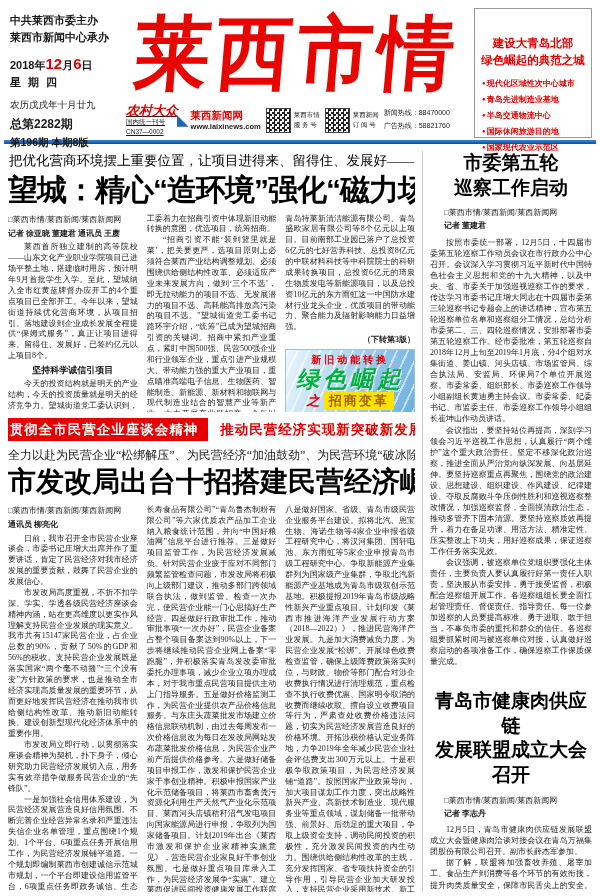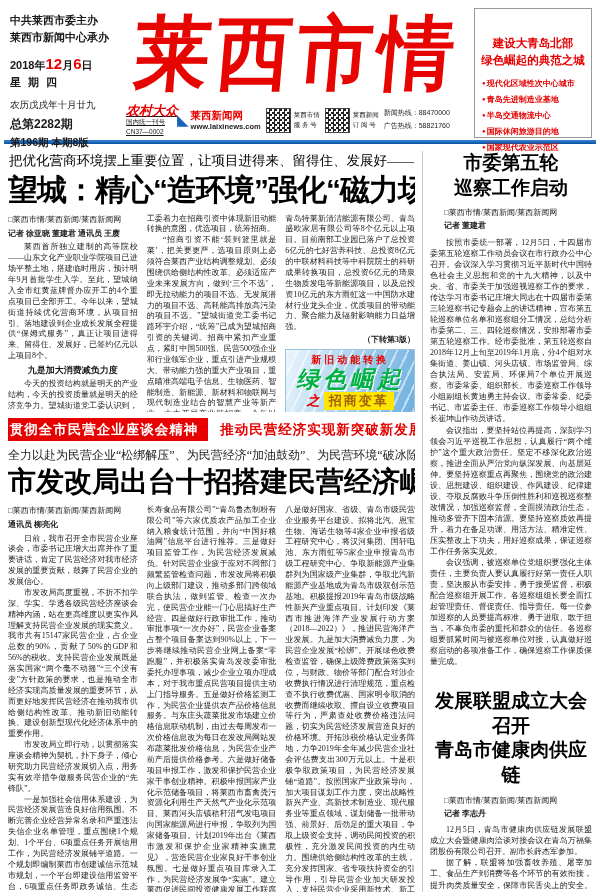--- a/index.html
+++ b/index.html
@@ -169,21 +169,21 @@
     <div class="left-zone">
 
       <div>
         <div class="kicker">把优化营商环境摆上重要位置，让项目进得来、留得住、发展好——</div>
         <div class="headline-1">望城：精心“造环境”强化“磁力场”</div>
         <div class="cols cols-top">
           <div class="col">
             <div class="byline">□莱西市情/莱西新闻/莱西新闻网</div>
             <div class="byline byline-people">记者 徐亚晓 董建君 通讯员 王赓</div>
             <p class="para">莱西首所独立建制的高等院校——山东文化产业职业学院项目已进场平整土地，搭建临时用房，预计明年9月首批学生入学。至此，望城纳入全市红黄蓝牌督办应开工的4个重点项目已全部开工。今年以来，望城街道持续优化营商环境，从项目招引、落地建设到企业成长发展全程提供“保姆式服务”，真正让项目进得来、留得住、发展好，已签约亿元以上项目8个。</p>
-            <div class="subhead">九是加大消费减负力度</div>
+            <div class="subhead">坚持科学诚信引项目</div>
             <p class="para">今天的投资结构就是明天的产业结构，今天的投资质量就是明天的经济竞争力。望城街道党工委认识到，引什么项目进来是影响望城未来发展的关键。为实现经济结构转型升级，望城街道党</p>
           </div>
           <div class="col">
             <p class="para cont">工委着力在招商引资中体现新旧动能转换的意图，优选项目，统筹招商。</p>
             <p class="para">“招商引资不能‘装到篮里就是菜’，把关要更严，选项目原则上必须符合莱西产业结构调整规划、必须围绕供给侧结构性改革、必须适应产业未来发展方向，做到‘三个不选’，即无拉动能力的项目不选、无发展潜力的项目不选、高耗能高排放高污染的项目不选。”望城街道党工委书记路环宇介绍，“统筹”已成为望城招商引资的关键词。招商中紧扣产业重点，紧盯中国500强、民营500强企业和行业领军企业，重点引进产业规模大、带动能力强的重大产业项目，重点瞄准高端电子信息、生物医药、智能制造、新能源、新材料和物联网与现代制造业结合的智慧产业等新产业，大力开展产业链招商。今年以来，新签约</p>
           </div>
           <div class="col">
             <p class="para cont">青岛特莱新清洁能源有限公司、青岛盛欧家居有限公司等8个亿元以上项目。目前南部工业园已落户了总投资6亿元的七好营养科技、总投资8亿元的中联材料科技等中科院院士的科研成果转换项目，总投资6亿元的琦泉生物质发电等新能源项目，以及总投资10亿元的东方雨虹这一中国防水建材行业龙头企业，优质项目的带动能力、聚合能力及辐射影响能力日益增强。</p>
             <div class="turn-note">（下转第3版）</div>
             <div class="promo">
@@ -235,22 +235,22 @@
           <div class="byline-people">记者 董建君</div>
         </div>
         <div class="r-paras">
             <p class="r-para">按照市委统一部署，12月5日，十四届市委第五轮巡察工作动员会议在市行政办公中心召开。会议深入学习贯彻习近平新时代中国特色社会主义思想和党的十九大精神，以及中央、省、市委关于加强巡视巡察工作的要求，传达学习市委书记庄增大同志在十四届市委第三轮巡察书记专题会上的讲话精神，宣布第五轮巡察单位名单和巡察组分工情况，总结分析市委第二、三、四轮巡察情况，安排部署市委第五轮巡察工作。经市委批准，第五轮巡察自2018年12月上旬至2019年1月底，分4个组对水集街道、姜山镇、河头店镇、市场监管局、综合执法局、安监局、环保局7个单位开展巡察。市委常委、组织部长、市委巡察工作领导小组副组长黄迪勇主持会议。市委常委、纪委书记、市监委主任、市委巡察工作领导小组组长崔坤山作动员讲话。</p>
             <p class="r-para">会议指出，要坚持站位再提高，深刻学习领会习近平巡视工作思想，认真履行“两个维护”这个重大政治责任。坚定不移深化政治巡察，推进全面从严治党向纵深发展、向基层延伸。要坚持巡察重点再聚焦，围绕党的政治建设、思想建设、组织建设、作风建设、纪律建设、夺取反腐败斗争压倒性胜利和巡视巡察整改情况，加强巡察监督，全面摸清政治生态，推动多管齐下固本清源。要坚持巡察质效再提升，着力在备足功课、用活方法、精准定性、压实整改上下功夫，用好巡察成果，保证巡察工作任务落实见效。</p>
             <p class="r-para">会议强调，被巡察单位党组织要强化主体责任，主要负责人要认真履行好第一责任人职责，坚决服从市委安排，勇于接受监督，积极配合巡察组开展工作。各巡察组组长要全面扛起管理责任、督促责任、指导责任。每一位参加巡察的人员要提高标准、勇于进取、敢于担当，不辜负市委的重托和群众的信任。各巡察组要抓紧时间与被巡察单位对接，认真做好巡察启动的各项准备工作，确保巡察工作保质保量完成。</p>
           </div>
       </div>
 
       <div class="r-article-b">
+        <div class="r-title">青岛市健康肉供应链</div>
         <div class="r-title">发展联盟成立大会召开</div>
-        <div class="r-title">青岛市健康肉供应链</div>
         <div class="r-byline">
           <div>□莱西市情/莱西新闻/莱西新闻网</div>
           <div class="byline-people">记者 李志丹</div>
         </div>
         <div class="r-paras">
             <p class="r-para">12月5日，青岛市健康肉供应链发展联盟成立大会暨健康肉洽谈对接会议在青岛万福集团股份有限公司召开。副市长薛杰军参加。</p>
             <p class="r-para">据了解，联盟将加强畜牧养殖、屠宰加工、食品生产到消费等各个环节的有效衔接，提升肉类质量安全，保障市民舌尖上的安全。针对当前畜牧食品产业大而不强、优质绿色健康品牌产品缺乏等现实状况，联盟企业将推进规范化建设、开展资格审核清理推进转型升级、建设健康肉供应链联盟平台促产业发展等一系列措施，推动形成行业监管体系。</p>
           </div>
       </div>
 

